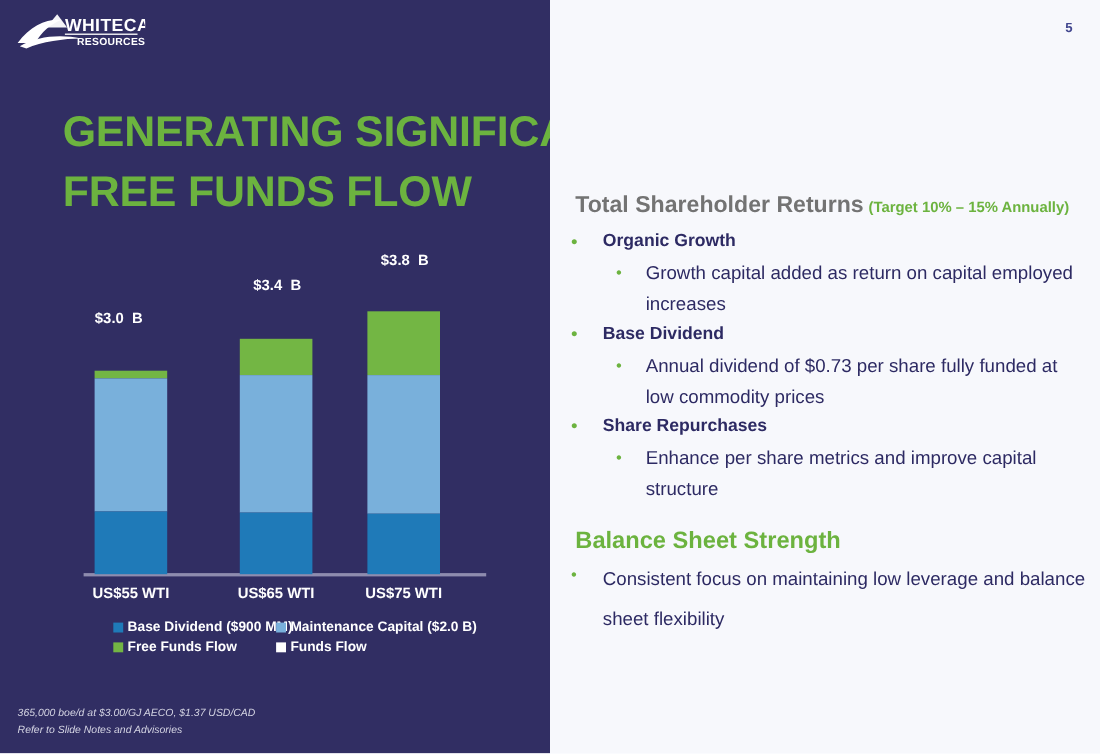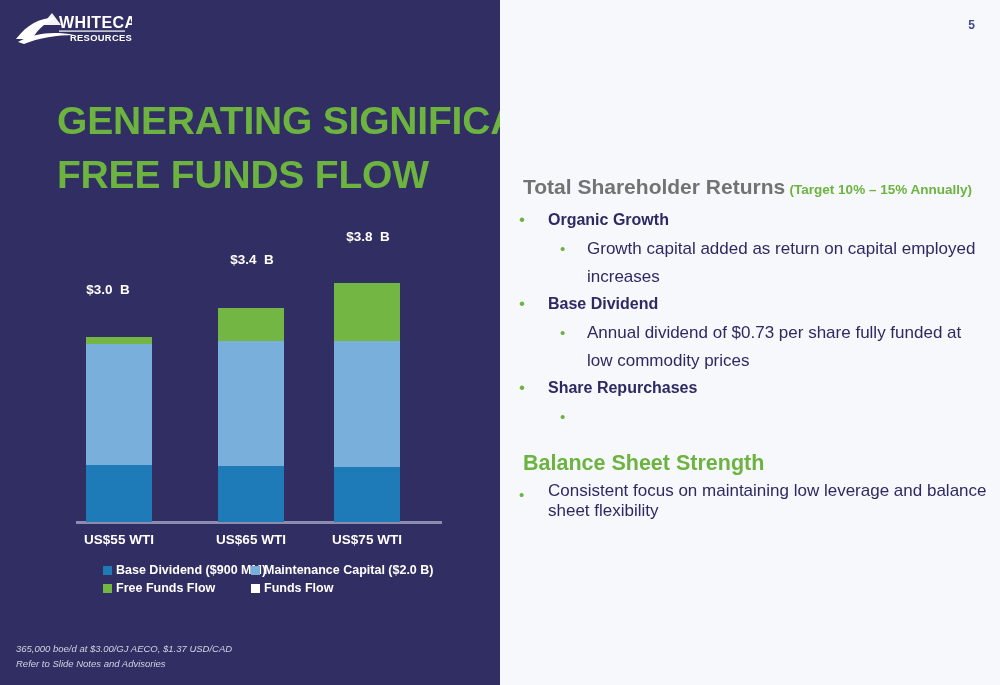--- a/index.html
+++ b/index.html
@@ -247,21 +247,21 @@
     width: 33px;
     padding-left: 4px;
     box-sizing: border-box;
     color: #6cb33f;
     font-size: 15px;
     line-height: 28px;
   }
   #bss-bullet-row .bt {
     color: #2d2a63;
     font-size: 17px;
-    line-height: 20px;
+    line-height: 36px;
     width: 450px;
   }
 </style>
 </head>
 <body>
 
 <div id="slide">
 
   <div id="left-panel">
 
@@ -367,20 +367,21 @@
         <span class="b2-bullet">•</span>
         <span class="b2-text">Annual dividend of $0.73 per share fully funded at low commodity prices</span>
       </div>
 
       <div class="b1">
         <span class="b1-bullet">•</span>
         <span class="b1-text">Share Repurchases</span>
       </div>
       <div class="b2">
         <span class="b2-bullet">•</span>
+        <span class="b2-text">Enhance per share metrics and improve capital structure</span>
       </div>
 
       <div id="bss-heading">Balance Sheet Strength</div>
       <div id="bss-bullet-row">
         <span class="bb">•</span>
         <span class="bt">Consistent focus on maintaining low leverage and balance sheet flexibility</span>
       </div>
     </div>
   </div>
 </div>

